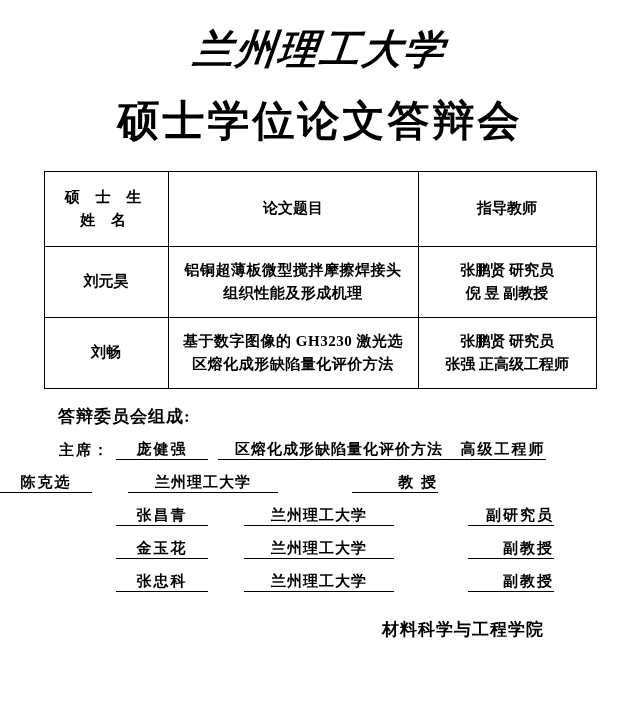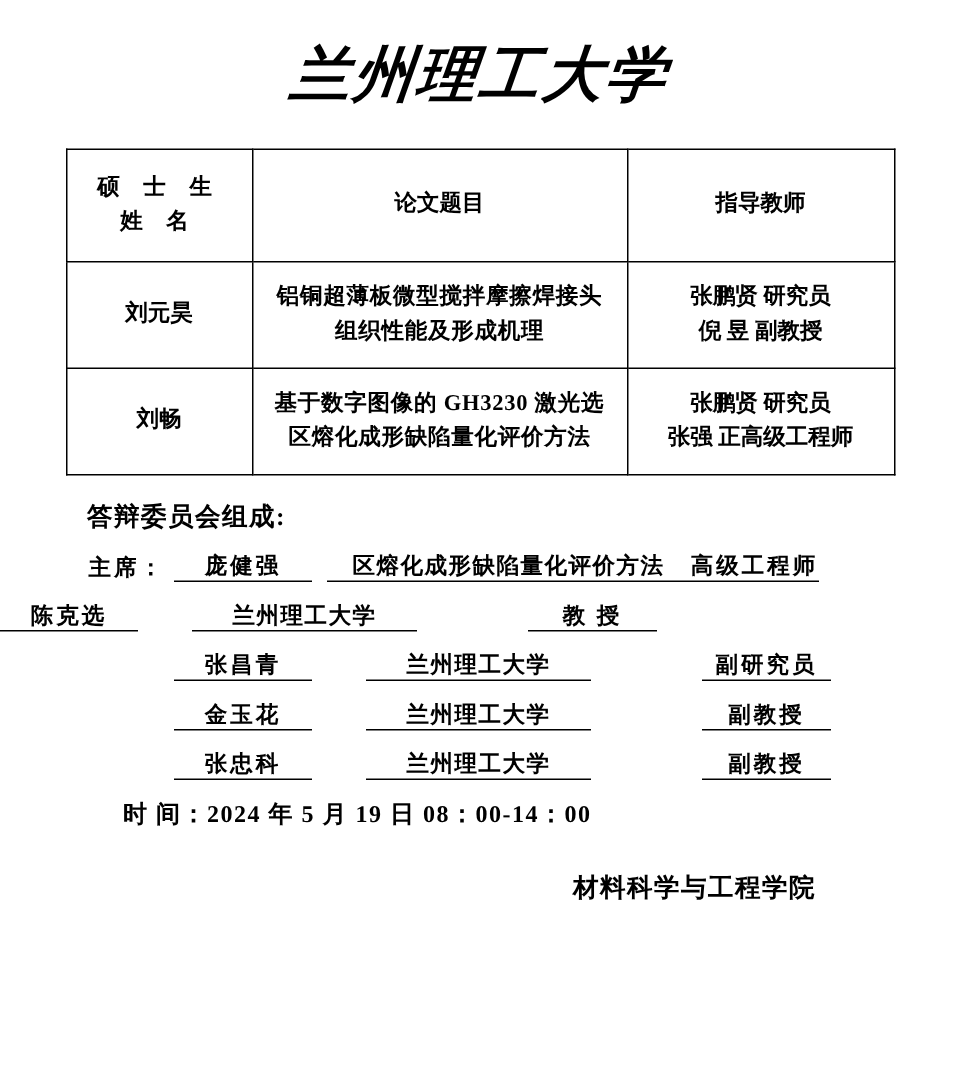--- a/index.html
+++ b/index.html
@@ -119,21 +119,21 @@
     text-align: center;
     border-bottom: 1px solid #000;
     flex: none;
     letter-spacing: 2px;
   }
   
   .row-chair .c-org   { width: 242px; }
   .row-chair .c-title { width: 86px; }
   
   .row-member .c-org   { width: 150px; margin-left: 36px; }
-  .row-member .c-title { width: 86px; margin-left: 74px; }
+  .row-member .c-title { width: 86px; margin-left: 74px; text-align: right; }
 
   
   .info-line {
     margin-left: 82px;
     font-size: 16px;
     font-weight: bold;
     letter-spacing: 1px;
     margin-top: 12px;
   }
   .info-line.place { margin-top: 10px; }
@@ -147,20 +147,21 @@
     letter-spacing: 1px;
   }
 </style>
 </head>
 <body>
 
 <div class="page">
 
   <div class="univ-logo">兰州理工大学</div>
 
+  <div class="doc-title">硕士学位论文答辩会</div>
 
   <table class="main-table">
     <colgroup>
       <col class="col-name">
         <col class="col-topic">
         <col class="col-sup">
     </colgroup>
     <tbody>
       <tr>
         <td class="head-cell head-two-line">
@@ -224,17 +225,16 @@
       <span class="c-title">副教授</span>
     </li>
     <li class="crow row-member">
       <span class="role"></span>
       <span class="c-name">张忠科</span>
       <span class="c-org">兰州理工大学</span>
       <span class="c-title">副教授</span>
     </li>
   </ul>
 
-  <div class="info-line time">时 间：2024 年 5 月 19 日 08：00-14：00</div>
 
   <div class="dept">材料科学与工程学院</div>
 
 </div>
 
 </body></html>

